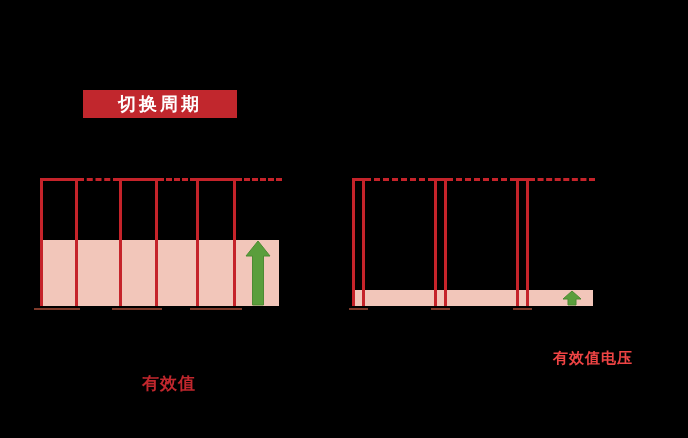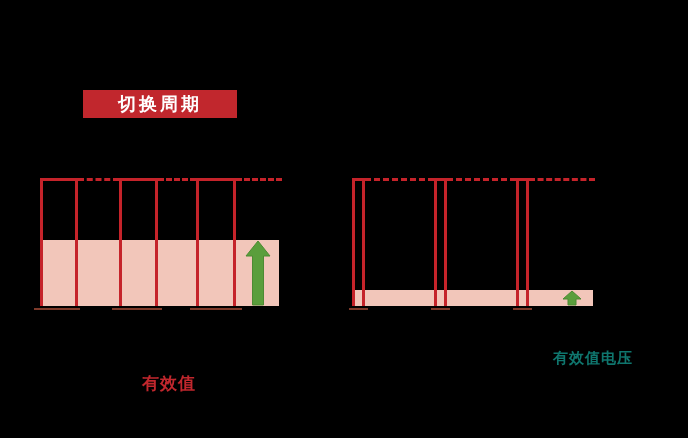--- a/index.html
+++ b/index.html
@@ -60,15 +60,15 @@
       <div class="dash" style="left: 529px; top: 178px; width: 66px; border-top-width: 3px; border-top-color: rgb(197, 35, 42);"></div>
       <div class="baseline" style="left: 349px; top: 308px; width: 19px; height: 2px; background: rgb(126, 58, 42);"></div>
       <div class="baseline" style="left: 431px; top: 308px; width: 19px; height: 2px; background: rgb(126, 58, 42);"></div>
       <div class="baseline" style="left: 513px; top: 308px; width: 19px; height: 2px; background: rgb(126, 58, 42);"></div>
       <svg class="arrow-svg" width="22" height="18" style="left: 561px; top: 289px;">
         <polygon points="11,2 2,10 7,10 7,16 15,16 15,10 20,10" fill="#5a9e3c" stroke="#4d8a33" stroke-width="1"></polygon>
       </svg>
     </div>
 
   <div id="caption-left" class="caption" style="color: rgb(193, 39, 45);">有效值</div>
-  <div id="caption-right" class="caption" style="color: #0f766e;">有效值电压</div>
+  <div id="caption-right" class="caption" style="color: #ef4444;">有效值电压</div>
 
 </div>
 
 </body></html>

